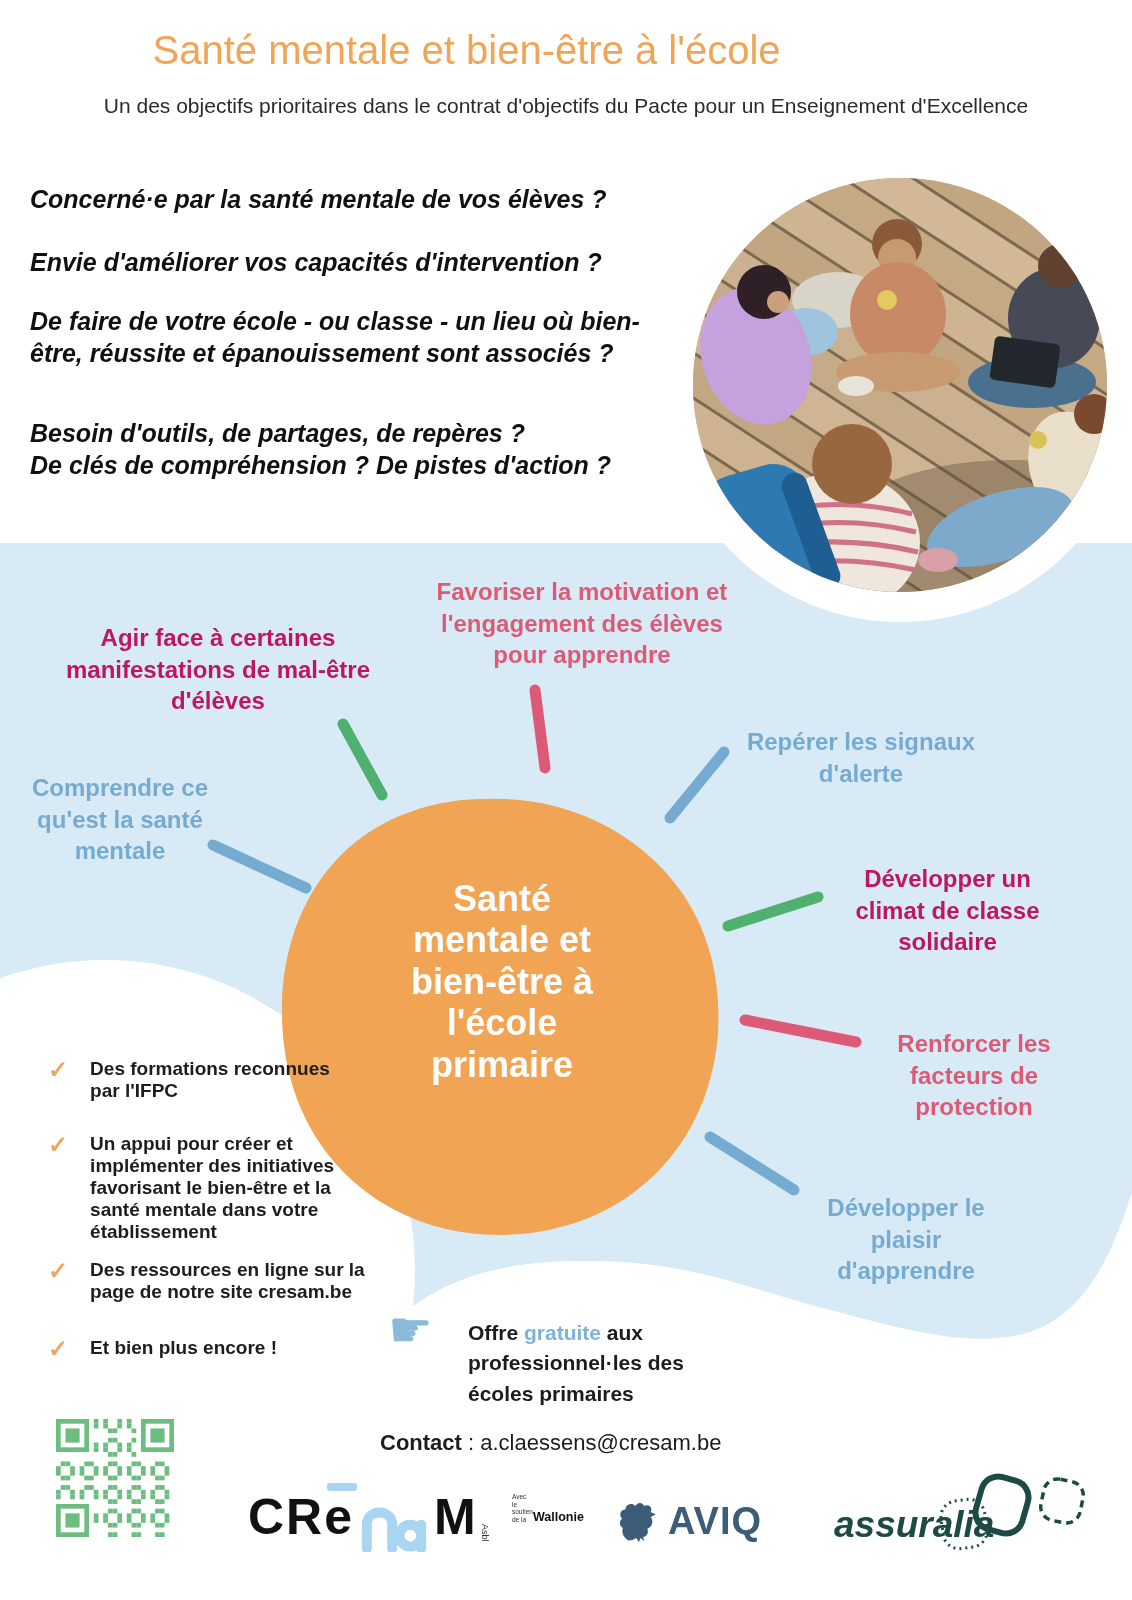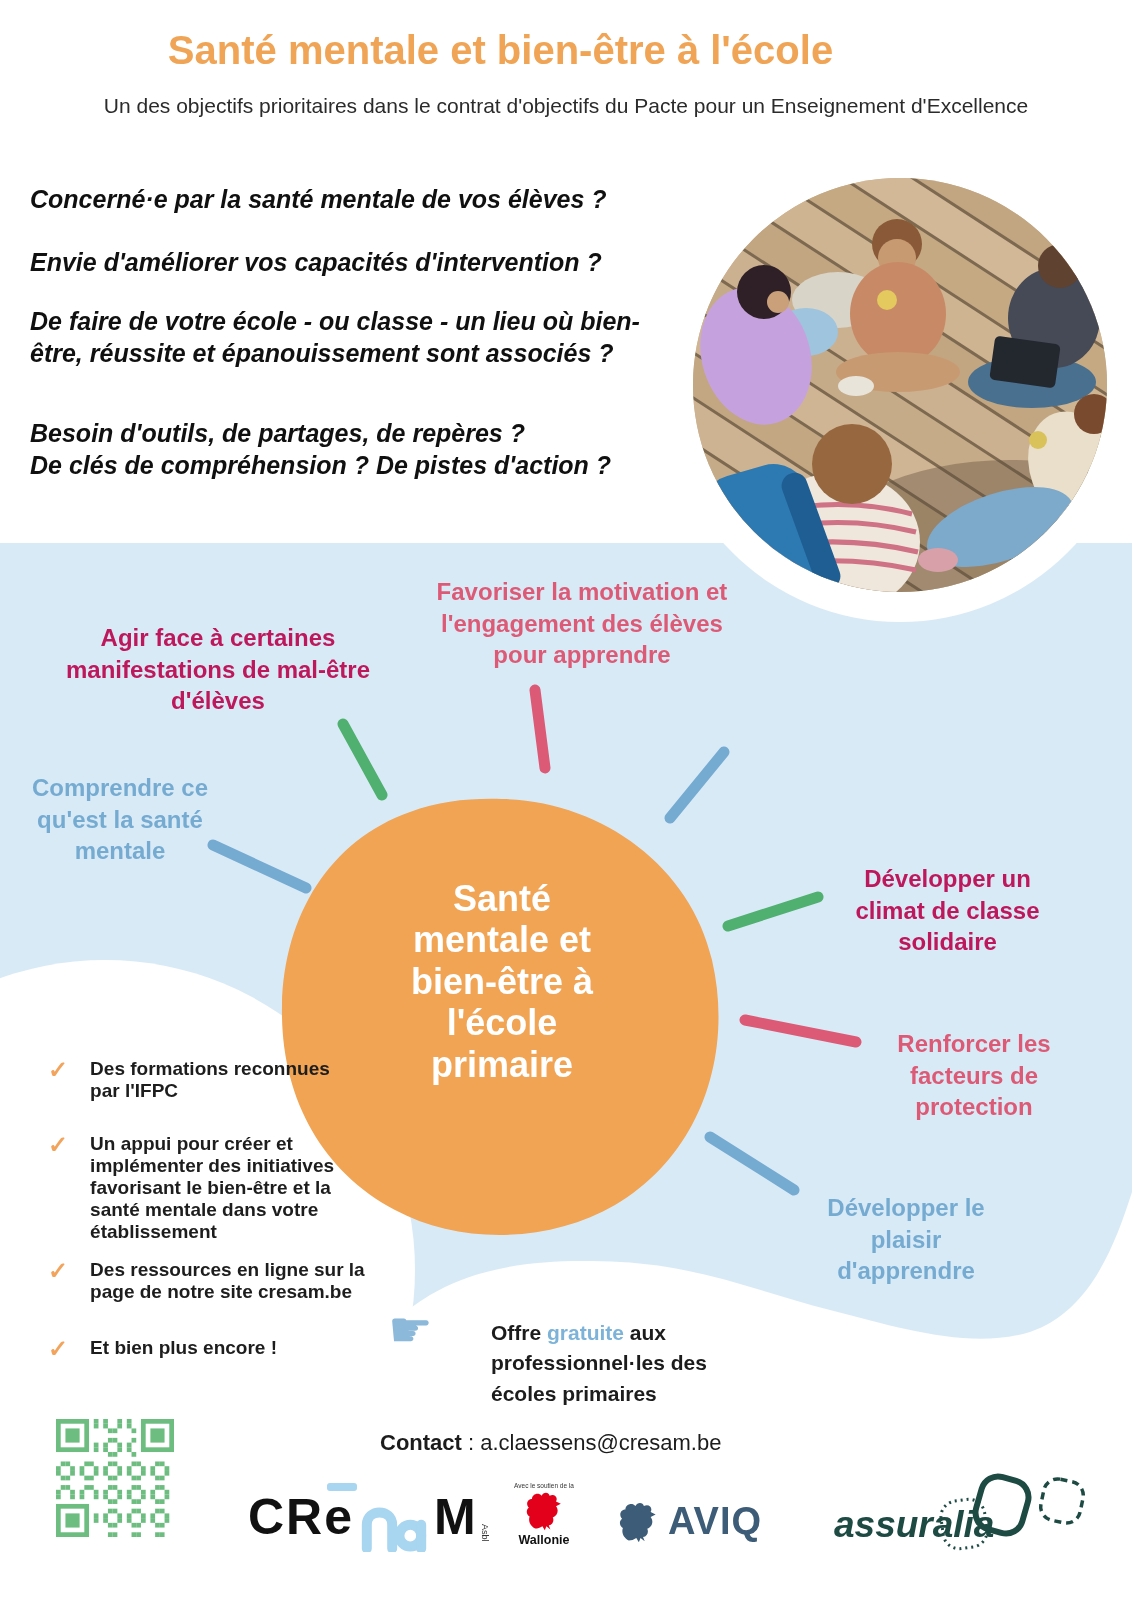--- a/index.html
+++ b/index.html
@@ -3,21 +3,21 @@
 <meta charset="utf-8">
 <style>
   html,body{margin:0;padding:0;background:#ffffff;}
   #poster{
     position:relative;width:1132px;height:1600px;overflow:hidden;background:#ffffff;
     font-family:"Liberation Sans", sans-serif;
   }
   #bg{position:absolute;left:0;top:0;width:1132px;height:1600px;}
   .abs{position:absolute;}
 
-  .title{left:0;top:28px;width:933px;text-align:center;font-size:40px;font-weight:700;color:#f0a455;padding-left:34px;}
+  .title{left:0;top:28px;width:933px;text-align:center;font-size:40px;font-weight:400;color:#f0a455;}
   .subtitle{left:0;top:94px;width:1132px;text-align:center;font-size:21px;color:#2b2b2b;}
 
   .q{left:30px;width:660px;font-size:25px;font-weight:700;font-style:italic;color:#101010;
      line-height:1.28;white-space:pre-line;}
   .q0{top:183px;} .q1{top:246px;} .q2{top:305px;} .q3{top:417px;}
 
   .branch{font-weight:700;font-size:24px;line-height:1.32;text-align:center;margin-top:10px;}
   .c-green{color:#be185d;} .c-pink{color:#dd5a76;} .c-blue{color:#76abd1;}
   .b-agir{left:62px;top:612px;width:312px;}
   .b-favoriser{left:426px;top:566px;width:312px;}
@@ -33,36 +33,36 @@
 
   .check-row{display:flex;gap:22px;align-items:flex-start;}
   .check{font-size:24px;font-weight:700;color:#f2a45c;line-height:1;}
   .ctext{font-size:19px;font-weight:700;color:#1d1d1d;line-height:1.16;}
   .ci0{left:48px;top:1058px;width:300px;}
   .ci1{left:48px;top:1133px;width:330px;}
   .ci2{left:48px;top:1259px;width:360px;}
   .ci3{left:48px;top:1337px;width:330px;}
 
   .hand{left:388px;top:1305px;font-size:50px;color:#8cb8d9;line-height:1;}
-  .offer{left:491px;top:1318px;width:250px;font-size:21px;font-weight:700;color:#1c1c1c;line-height:1.45;}
+  .offer{left:468px;top:1318px;width:250px;font-size:21px;font-weight:700;color:#1c1c1c;line-height:1.45;}
   .offer .hl{color:#7db3d8;}
 
   .contact{left:380px;top:1430px;width:400px;font-size:22px;color:#1c1c1c;}
   .contact .lbl{font-weight:700;}
 
   #qr{left:56px;top:1419px;width:118px;height:118px;}
 
   .cresam{left:248px;top:1492px;display:flex;align-items:flex-end;color:#111;}
   .cresam .lt{font-size:50px;font-weight:700;letter-spacing:2px;line-height:1;}
   .cresam .ewrap{position:relative;}
   .cresam .ebar{position:absolute;left:3px;top:-9px;width:30px;height:8px;background:#a8d5f0;border-radius:3px;}
   .cresam svg{margin:0 2px -10px 2px;}
   .cresam .asbl{writing-mode:vertical-rl;font-size:9px;color:#333;margin-left:2px;line-height:1;}
 
-  .wallonie{left:512px;top:1482px;width:64px;display:flex;flex-direction:column;align-items:center;}
+  .wallonie{left:512px;top:1482px;width:64px;display:flex;align-items:flex-end;}
   .wallonie .cap{font-size:6.5px;color:#333;line-height:1.2;}
   .wallonie .nm{font-size:12.5px;font-weight:700;color:#111;margin-top:1px;}
 
   .aviq{left:616px;top:1500px;display:flex;align-items:center;gap:8px;color:#3d5c77;}
   .aviq .nm{font-size:38px;font-weight:700;letter-spacing:1px;}
 
   .assuralia{left:834px;top:1504px;color:#1d4a43;}
   .assuralia .nm{font-size:37px;font-weight:700;font-style:italic;}
   #pebbles{left:930px;top:1468px;}
 </style>
@@ -167,20 +167,21 @@
   <div class="abs subtitle">Un des objectifs prioritaires dans le contrat d'objectifs du Pacte pour un Enseignement d'Excellence</div>
 
   <div class="abs q q0">Concerné·e par la santé mentale de vos élèves ?</div>
   <div class="abs q q1">Envie d'améliorer vos capacités d'intervention ?</div>
   <div class="abs q q2">De faire de votre école - ou classe - un lieu où bien-être, réussite et épanouissement sont associés ?</div>
   <div class="abs q q3">Besoin d'outils, de partages, de repères ?
 De clés de compréhension ? De pistes d'action ?</div>
 
   <div class="abs branch c-green b-agir">Agir face à certaines manifestations de mal-être d'élèves</div>
   <div class="abs branch c-pink b-favoriser">Favoriser la motivation et l'engagement des élèves pour apprendre</div>
+  <div class="abs branch c-blue b-reperer">Repérer les signaux d'alerte</div>
   <div class="abs branch c-blue b-comprendre">Comprendre ce qu'est la santé mentale</div>
   <div class="abs branch c-green b-climat">Développer un climat de classe solidaire</div>
   <div class="abs branch c-pink b-renforcer">Renforcer les facteurs de protection</div>
   <div class="abs branch c-blue b-plaisir">Développer le plaisir d'apprendre</div>
 
   <div class="abs center-text">
     <div>Santé</div>
     <div>mentale et</div>
     <div>bien-être à</div>
     <div>l'école</div>

